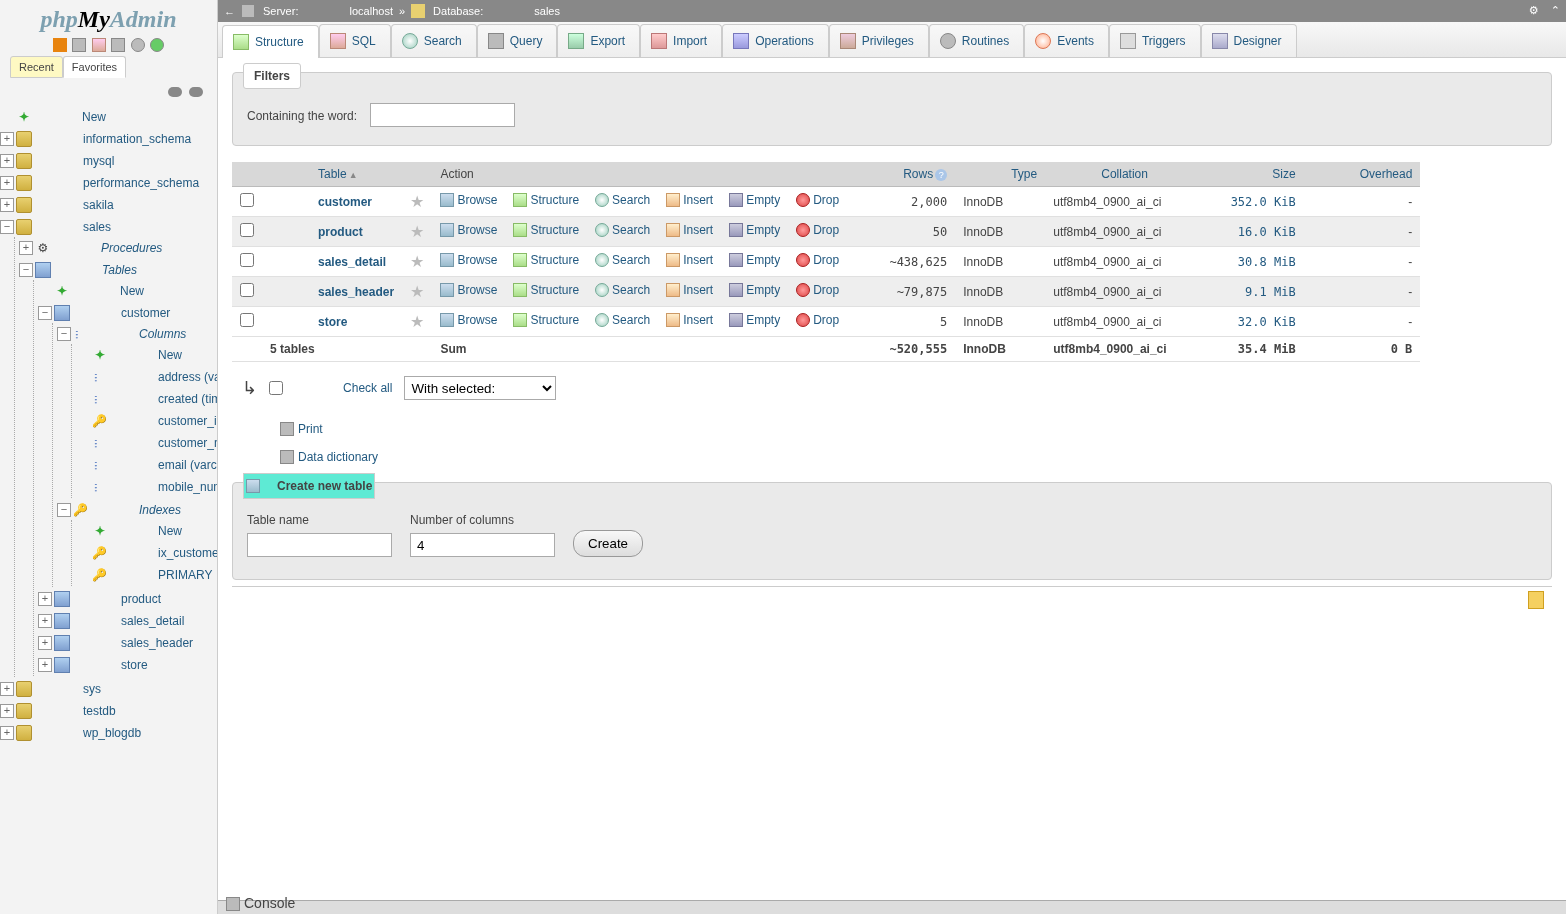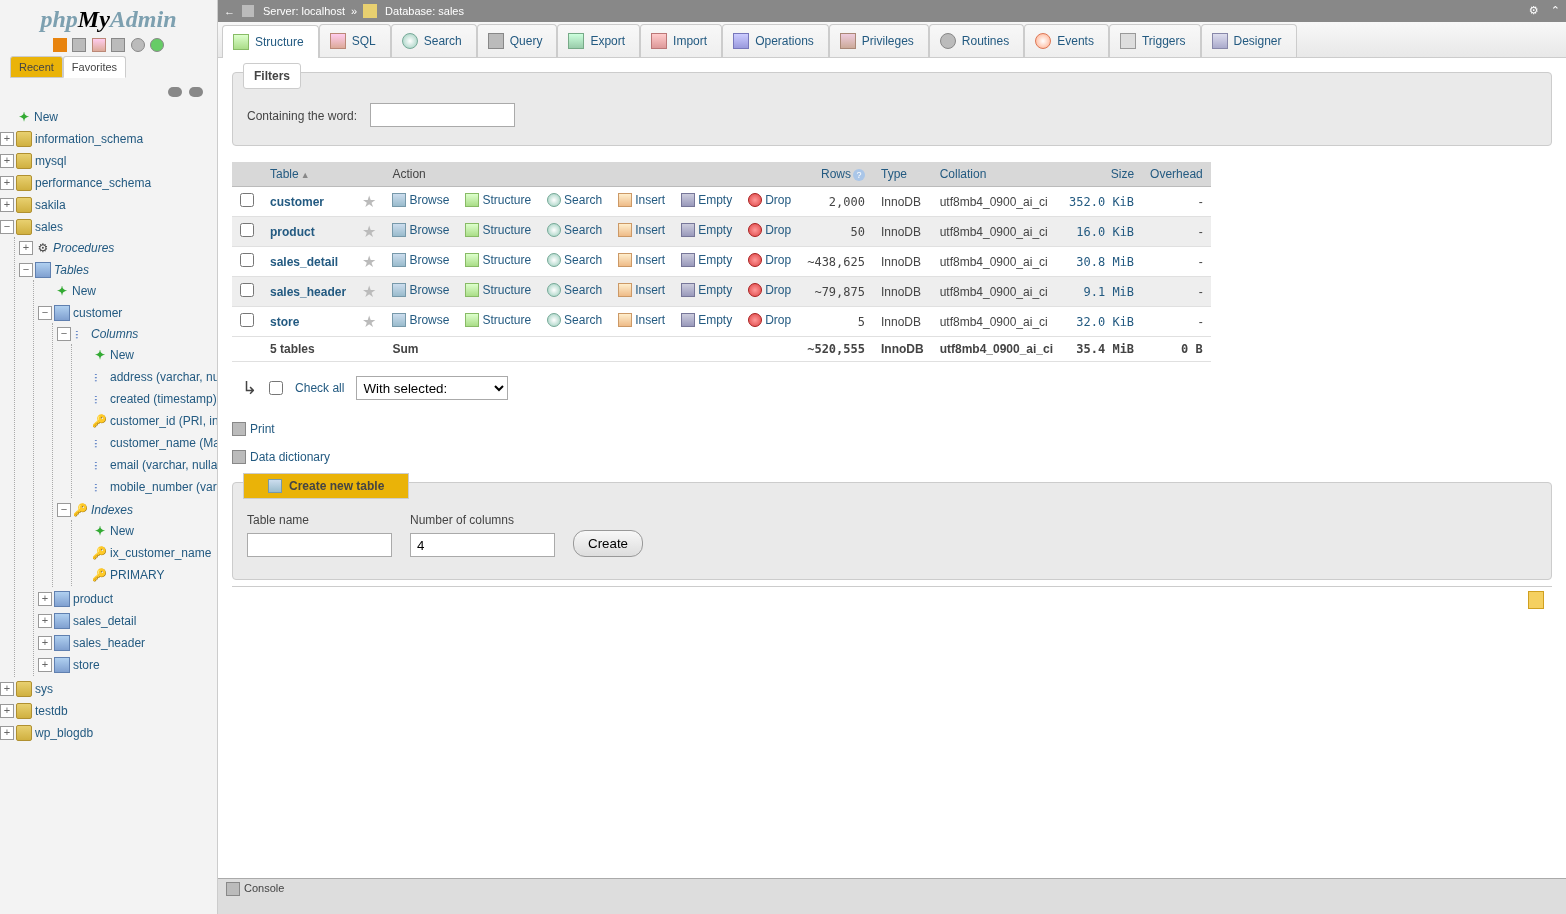--- a/index.html
+++ b/index.html
@@ -1,32 +1,32 @@
 <!DOCTYPE html>
 <html><head>
 <meta charset="utf-8">
 <style>
 * { box-sizing: border-box; margin: 0; padding: 0; }
 body { font-family: sans-serif; font-size: 12px; color: #444; background: #fff; overflow: hidden; }
-a { color: #235a81; text-decoration: none; cursor: pointer; }
+a { color: #235a81; text-decoration: none; cursor: pointer; margin-left: 48px; }
 
 
 .app { display: flex; width: 1566px; height: 914px; }
 .sidebar { width: 218px; background: #f3f3f3; border-right: 1px solid #ccc; display: flex; flex-direction: column; overflow: hidden; }
 .main { flex: 1; display: flex; flex-direction: column; background: #fff; position: relative; }
 
 
 .logo { text-align: center; padding: 6px 0 2px; font-family: Georgia, serif; font-size: 24px; font-weight: bold; font-style: italic; }
 .logo .p1 { color: #7da0b0; }
 .logo .p2 { color: #000000; }
 .logo .p3 { color: #7da0b0; }
 .icon-row { text-align: center; padding: 2px 0 4px; }
 .icon-row span { display:inline-block; width:14px; height:14px; margin:0 1px; vertical-align:middle; }
 .mini-tabs { display: flex; padding: 0 10px 6px; gap: 0; }
-.mini-tab { padding: 4px 8px; background: #eab308; border: 1px solid #ccc; border-radius: 3px 3px 0 0; cursor: pointer; font-size: 11px; }
+.mini-tab { padding: 4px 8px; background: #fef9c3; border: 1px solid #ccc; border-radius: 3px 3px 0 0; cursor: pointer; font-size: 11px; }
 .mini-tab.active { background: #fff; border-bottom-color: #fff; }
 .collapse-ctrl { text-align: right; padding: 2px 14px 4px; }
 .collapse-ctrl span { display:inline-block; width:14px; height:10px; background:#888; border-radius:6px; margin-left:4px; cursor:pointer; }
 
 
 .tree { flex: 1; overflow-y: auto; overflow-x: hidden; padding: 2px 0 10px; }
 .tree ul { list-style: none; padding-left: 0; }
 .tree li { white-space: nowrap; padding: 1px 0; }
 .tree .node { display: flex; align-items: center; height: 20px; }
 .tree .toggle { width: 14px; height: 14px; border: 1px solid #999; background: #fff; font-size: 11px; line-height: 11px; text-align: center; margin-right: 2px; cursor: pointer; color:#666; flex-shrink:0; }
@@ -86,30 +86,30 @@
 
 .below-tbl { display:flex; align-items:center; gap:12px; margin: 14px 0 22px; }
 .arrow-up { font-size:18px; margin-left:10px; }
 select.ws { height:24px; border:1px solid #aaa; padding:2px; width:152px; background:#fff; }
 
 .util-links { margin: 0 0 18px; display:flex; gap:14px;flex-direction:column; }
 .util-links a { display:inline-flex; align-items:center; gap:4px; }
 
 
 .create-panel { border:1px solid #ccc; border-radius:4px; background:#eaeaea; padding-bottom:18px; }
-.create-title { position:relative; top:-10px; left:10px; background:#eab308; border:1px solid #ccc; padding:5px 24px; display:inline-flex; align-items:center; gap:7px; font-weight:bold; }
+.create-title { position:relative; top:-10px; left:10px; background:#5eead4; border:1px solid #ccc; padding:5px 2px; display:inline-flex; align-items:center; gap:17px; font-weight:bold; }
 .create-body { padding: 4px 14px; display:flex; gap:18px; align-items:flex-end; }
 .fld label { display:block; margin-bottom:6px; color:#444; }
 .fld input { height:24px; border:1px solid #aaa; padding:2px 6px; width:145px; background:#fff; }
 .btn { padding: 5px 14px; background: linear-gradient(#f8f8f8,#ddd); border:1px solid #999; border-radius:12px; cursor:pointer; font-weight:normal; }
 
 .bookmark-ico { float:right; width:16px; height:18px; background:#f5d060; border:1px solid #d0a020; margin:4px 8px 0 0; cursor:pointer; }
 
 
-.console { position:absolute; bottom:0; left:0; right:0; height:36px; background:#ddd; border-top:1px solid #aaa; padding:3px 8px; font-size:11px; display:flex; align-items:flex-start; gap:4px; cursor:pointer; }
+.console { position:absolute; bottom:0; left:0; right:0; height:14px; background:#ddd; border-top:1px solid #aaa; padding:3px 8px; font-size:14px; display:flex; align-items:flex-end; gap:4px; cursor:pointer; }
 
 
 .ic-browse{background:linear-gradient(#cde,#9bc);border:1px solid #79a;}
 .ic-struct{background:linear-gradient(#dfc,#ad8);border:1px solid #8b6;}
 .ic-search{background:radial-gradient(#fff,#9cb);border:1px solid #7a9;border-radius:50%;}
 .ic-insert{background:linear-gradient(#fec,#eb8);border:1px solid #c96;}
 .ic-empty{background:linear-gradient(#ccd,#99b);border:1px solid #779;}
 .ic-drop{background:radial-gradient(#f99,#d44);border:1px solid #a22;border-radius:50%;}
 .ic-sql{background:linear-gradient(#fce,#da9);border:1px solid #b87;}
 .ic-export{background:linear-gradient(#cfd,#9ca);border:1px solid #7a8;}

